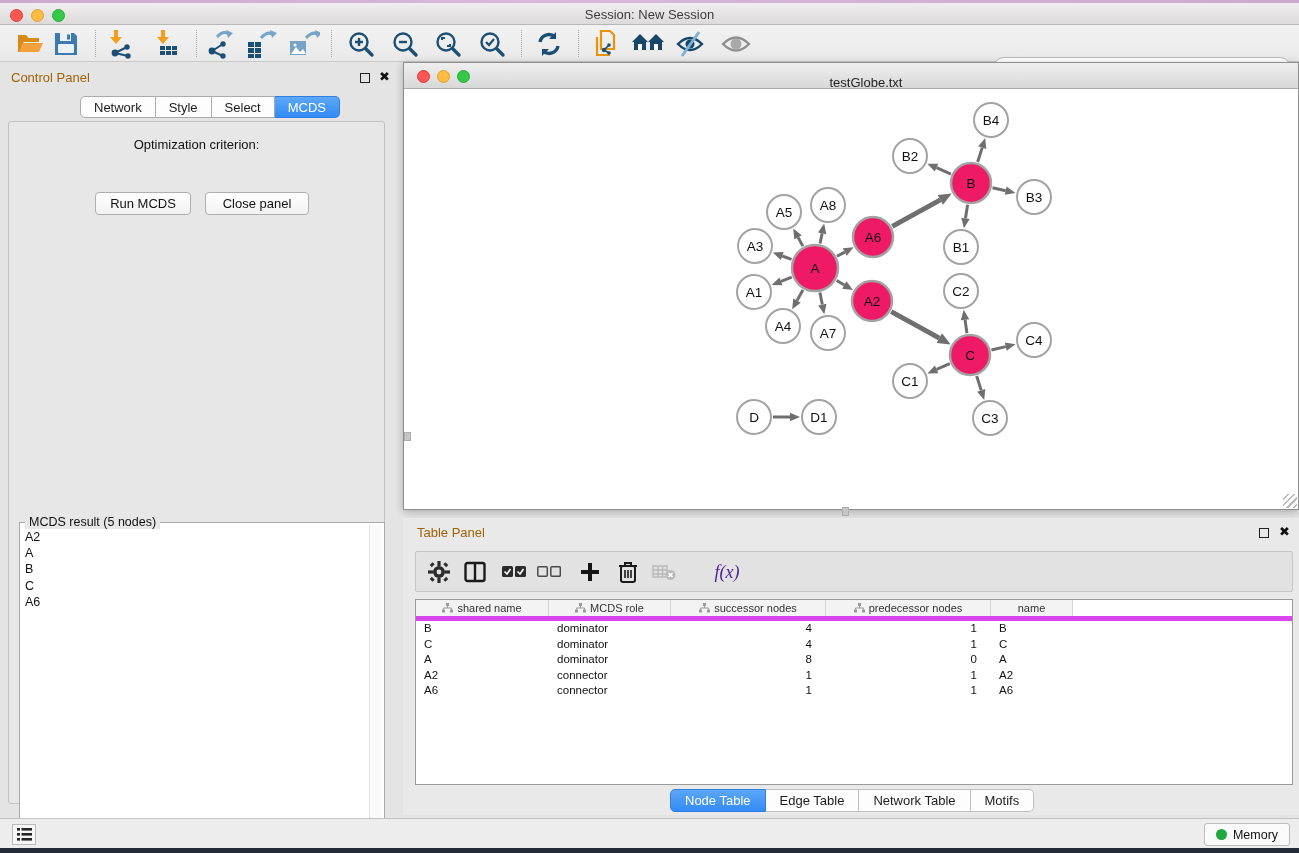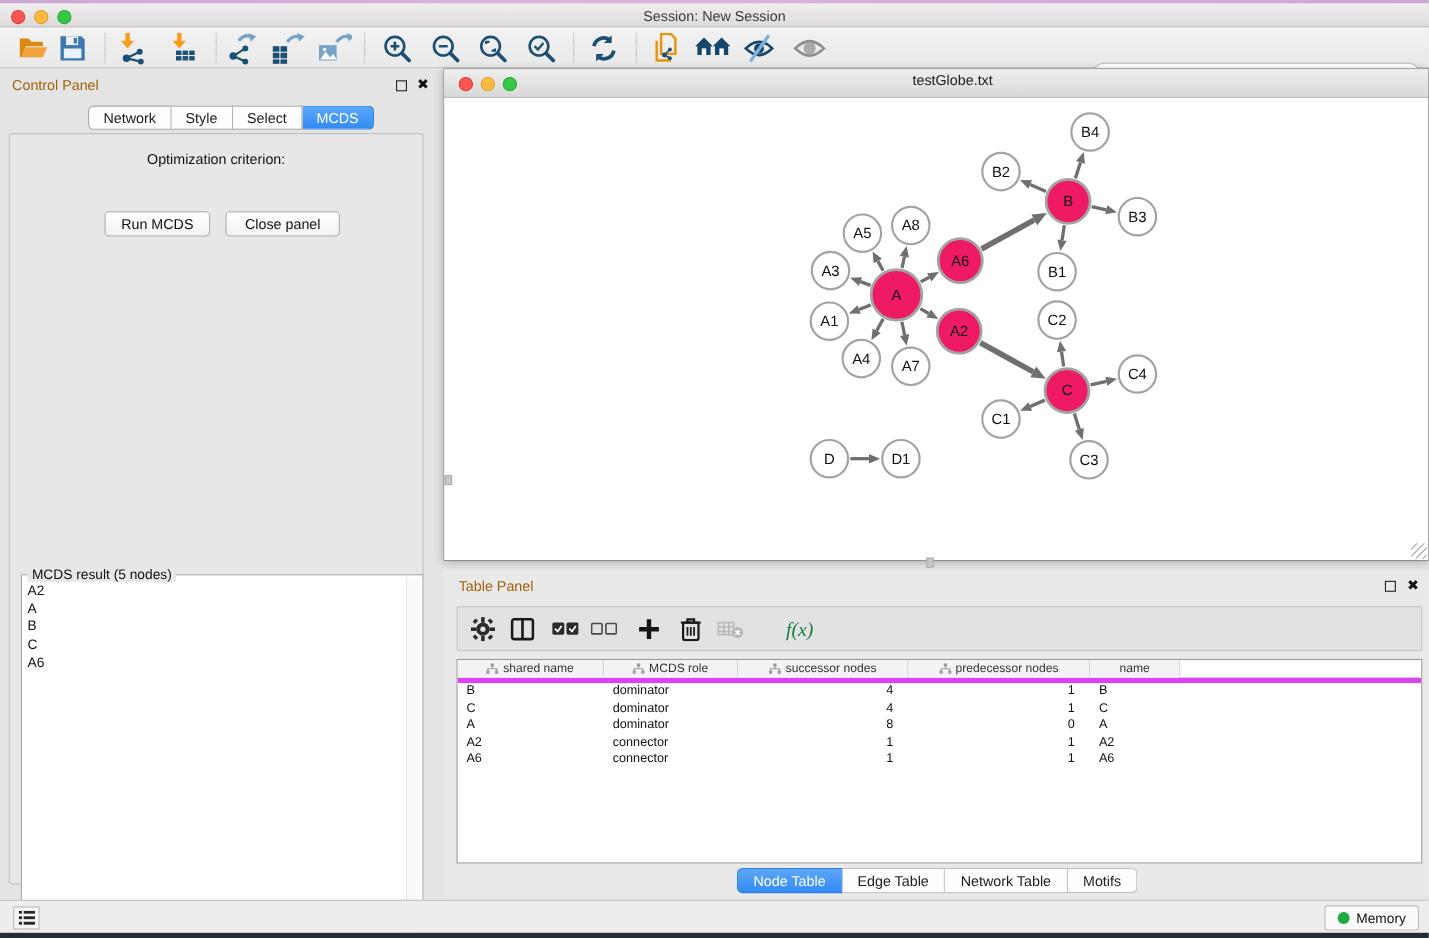--- a/index.html
+++ b/index.html
@@ -68,37 +68,37 @@
   .result-list { position:absolute; inset:6px 16px 2px 5px; font-size:12.5px; color:#111; }
   .mcds-item { line-height:16.2px; }
   .result-scroll { position:absolute; right:2px; top:2px; bottom:2px; width:13px;
     background:#FAFAFA; border-left:1px solid #E3E3E3; }
 
   
   .netwin { position:absolute; left:403px; top:62px; width:896px; height:448px;
     background:#fff; border:1px solid #8E8E8E; box-shadow:0 2px 8px rgba(0,0,0,.25); }
   .netwin .wtitlebar { position:absolute; left:0; top:0; right:0; height:26px;
     background:linear-gradient(#EFEFEF,#D8D8D8); border-bottom:1px solid #ABABAB; }
-  .netwin .wtitle { position:absolute; left:0; right:0; top:2px; text-align:center; font-size:13px; color:#222;margin-left:30px; }
+  .netwin .wtitle { position:absolute; left:0; right:0; top:12px; text-align:center; font-size:13px; color:#222;margin-left:30px; }
   .netwin .tl { top:7px; }
   .netwin .tl.red { left:13px; } .netwin .tl.yellow { left:33px; } .netwin .tl.green { left:53px; }
   .canvas { position:absolute; left:0; top:26px; right:0; bottom:0; background:#fff; overflow:hidden;padding-left:44px; }
   .grip { position:absolute; right:1px; bottom:1px; width:14px; height:14px;
     background:repeating-linear-gradient(135deg,transparent 0 3px,#B9B9B9 3px 4.5px); cursor:nwse-resize; }
   .mini-handle { position:absolute; width:7px; height:9px; background:#C6C6C6; border:1px solid #ADADAD; }
 
   
   .tpanel { position:absolute; left:403px; top:518px; width:896px; height:297px; background:#E9E9E9; }
   .tpanel .panel-title { left:14px; top:7px; }
   .tpanel .float-btn { left:856px; top:10px; }
   .tpanel .close-btn { left:876px; top:6px; }
   .ttoolbar { position:absolute; left:12px; top:33px; width:878px; height:41px;
     background:#E2E2E2; border:1px solid #C6C6C6; border-radius:2px; }
   .tti { position:absolute; top:5px; width:32px; height:30px; display:flex; align-items:center; justify-content:center; cursor:pointer; }
-  .fx { font-family:"Liberation Serif","DejaVu Serif",serif; font-style:italic; font-size:18px; color:#15803d;margin-left:46px; }
+  .fx { font-family:"Liberation Serif","DejaVu Serif",serif; font-style:italic; font-size:18px; color:#4c1d95;margin-left:46px; }
 
   .dtable { position:absolute; left:12px; top:81px; width:878px; height:186px;
     background:#fff; border:1px solid #9A9A9A; overflow:hidden; }
   .thead { display:flex; height:21px; border-bottom:5px solid #d946ef; }
   .th { background:#F3F3F3; border-right:1px solid #D4D4D4; font-size:11px; color:#333;
     display:flex; align-items:center; justify-content:center; gap:4px; cursor:pointer; }
   .col-icon { display:inline-flex; }
   .tr { display:flex; height:15.6px; cursor:default; }
   .td { font-size:11.5px; color:#111; line-height:15.6px; padding-left:8px; white-space:nowrap; overflow:hidden; }
   .td.right { text-align:right; padding-right:14px; padding-left:0; }

